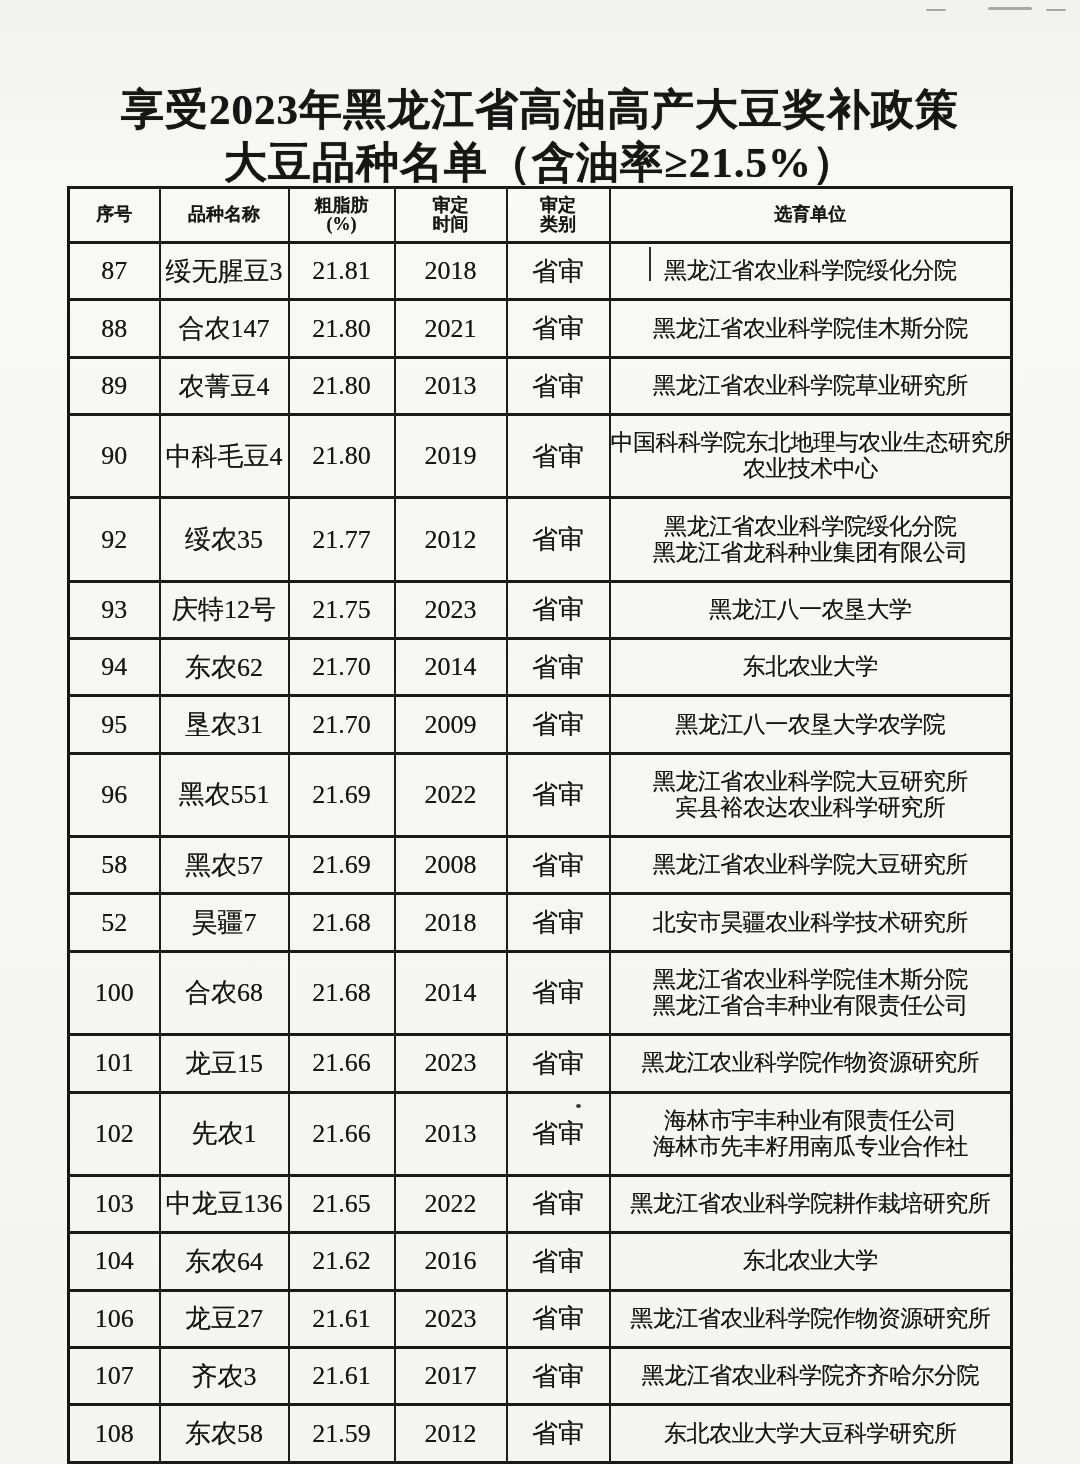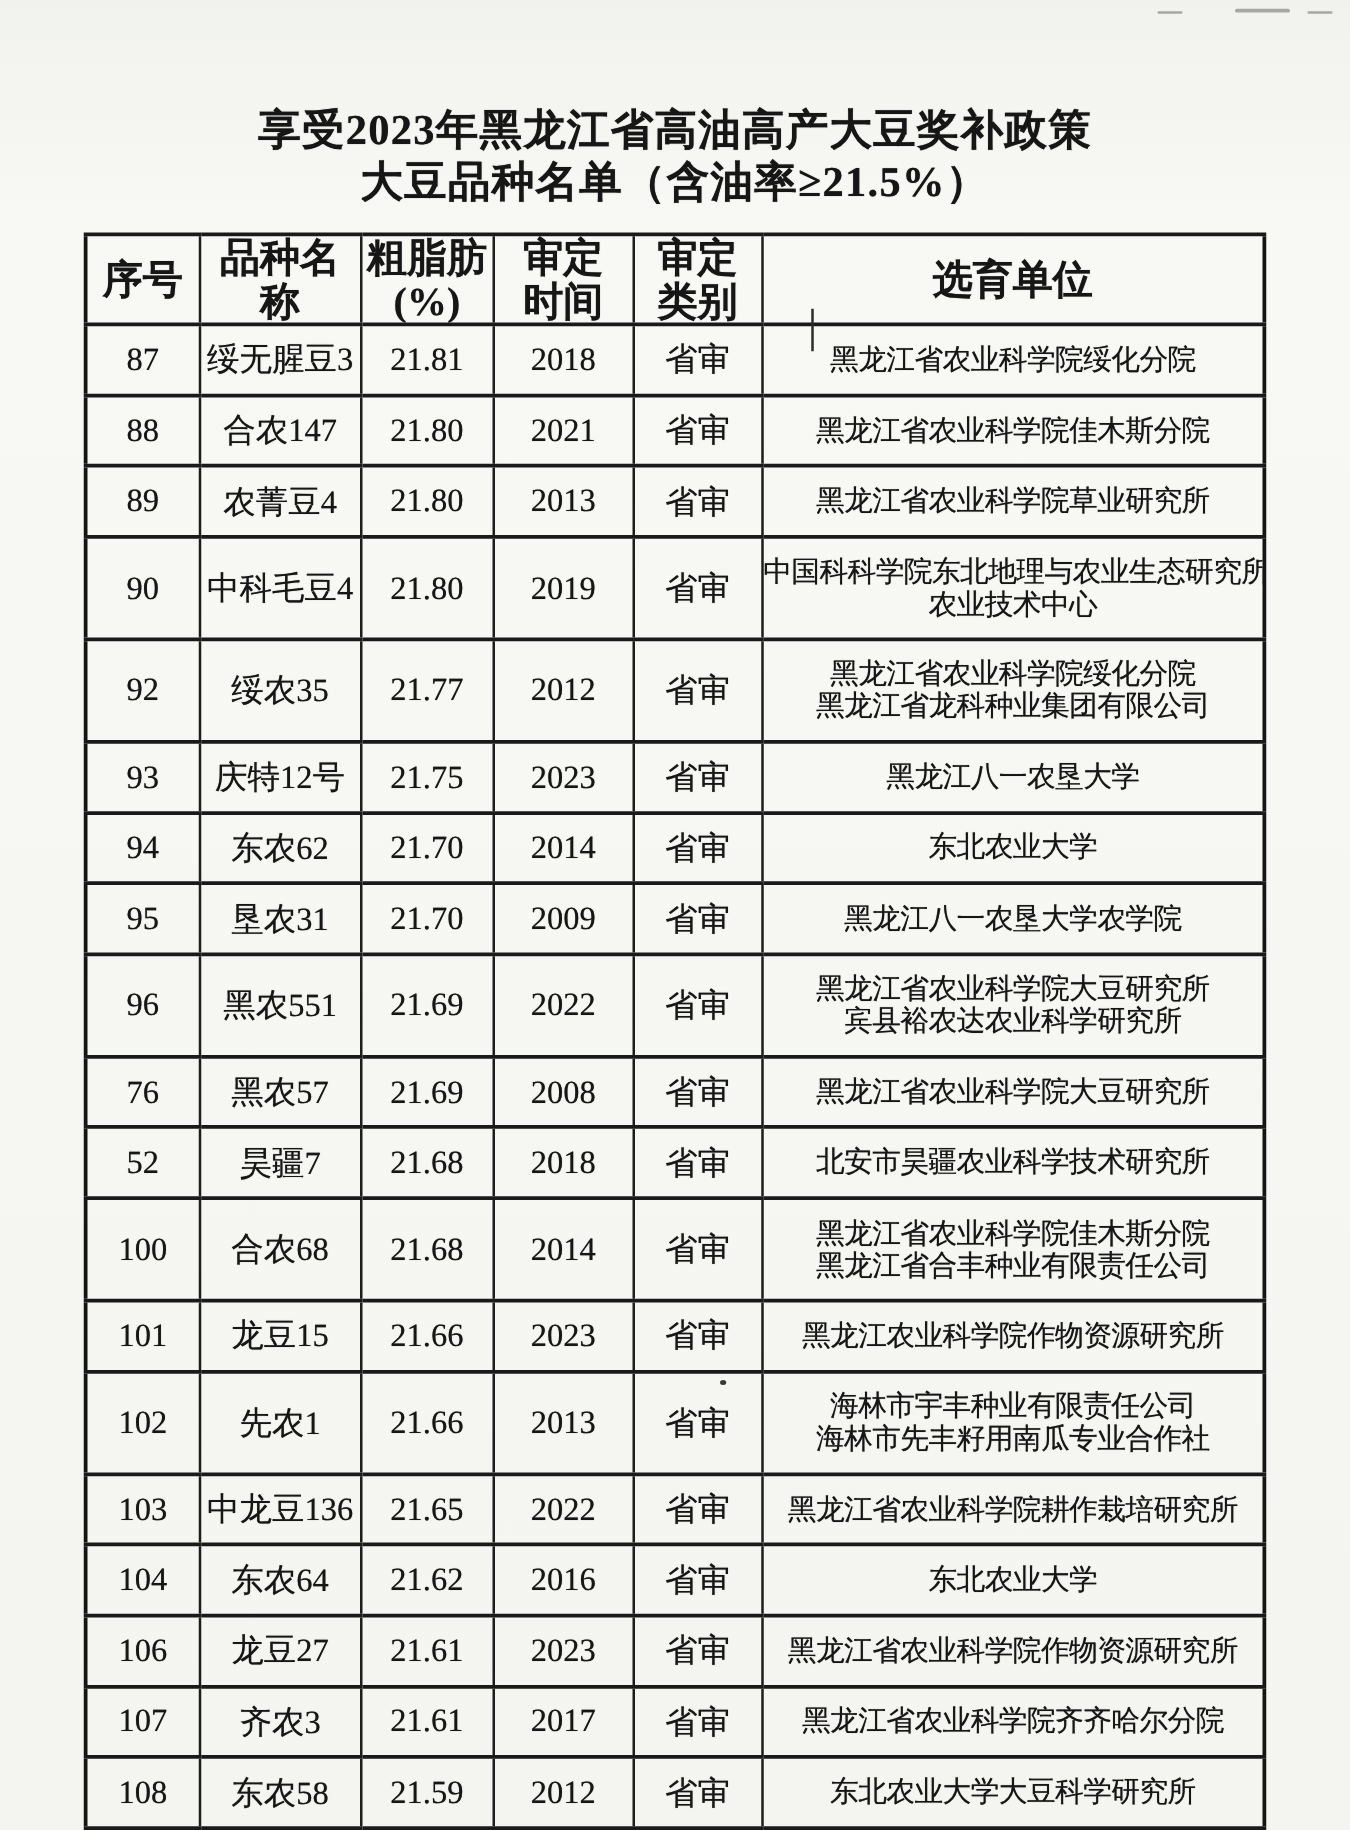--- a/index.html
+++ b/index.html
@@ -6,37 +6,37 @@
   body{
     width:1080px;height:1464px;
     background:linear-gradient(180deg,#f1f1ee 0%,#f8f8f5 12%,#f6f6f3 60%,#f4f4f1 100%);
     font-family:"Liberation Serif","DejaVu Serif",serif;
     color:#161616;
     overflow:hidden;
   }
   .page{position:relative;width:1080px;height:1464px;overflow:hidden;}
   .title{
     position:absolute;top:84px;left:0;width:1080px;
-    text-align:center;font-weight:bold;font-size:34px;line-height:1.23;
+    text-align:center;font-weight:bold;font-size:43px;line-height:1.23;
     letter-spacing:1px;margin:0;
     text-shadow:0 0 0.7px rgba(10,10,10,0.75);
   }
   table{
     position:absolute;left:67px;top:186px;width:943px;height:1278px;
     border-collapse:collapse;table-layout:fixed;
     border:3px solid #141414;
   }
   th,td{
     border-left:2px solid #1d1d1d;border-right:2px solid #1d1d1d;
     border-top:3px solid #1a1a1a;border-bottom:3px solid #1a1a1a;
     text-align:center;vertical-align:middle;padding:0;overflow:hidden;
     text-shadow:0 0 0.6px rgba(20,20,20,0.65);
   }
   thead tr{height:55px;}
-  thead th{font-size:32px;font-weight:bold;line-height:1.08;}
+  thead th{font-size:18px;font-weight:bold;line-height:1.08;}
   tbody td{font-size:26px;}
   td.col-breeder{font-size:23px;letter-spacing:-0.5px;}
   .unit-line{display:block;white-space:nowrap;line-height:26px;}
   
   .artifact-vline{position:absolute;left:649px;top:247px;width:2px;height:34px;background:#2c2c2c;}
   .artifact-dot{position:absolute;left:576px;top:1104px;width:5px;height:4px;background:#3a3a3a;border-radius:50%;}
   .smudge{position:absolute;background:#a7a7a5;border-radius:2px;}
   .smudge.s1{left:926px;top:9px;width:20px;height:2px;}
   .smudge.s2{left:988px;top:7px;width:44px;height:3px;}
   .smudge.s3{left:1046px;top:9px;width:20px;height:2px;}
@@ -162,21 +162,21 @@
           <td class="col-variety">黑农551</td>
           <td class="col-fat">21.69</td>
           <td class="col-review_time">2022</td>
           <td class="col-review_type">省审</td>
           <td class="col-breeder">
             <span class="unit-line">黑龙江省农业科学院大豆研究所</span>
             <span class="unit-line">宾县裕农达农业科学研究所</span>
           </td>
         </tr>
         <tr>
-          <td class="col-no">76</td>
+          <td class="col-no">58</td>
           <td class="col-variety">黑农57</td>
           <td class="col-fat">21.69</td>
           <td class="col-review_time">2008</td>
           <td class="col-review_type">省审</td>
           <td class="col-breeder">
             <span class="unit-line">黑龙江省农业科学院大豆研究所</span>
           </td>
         </tr>
         <tr>
           <td class="col-no">52</td>

